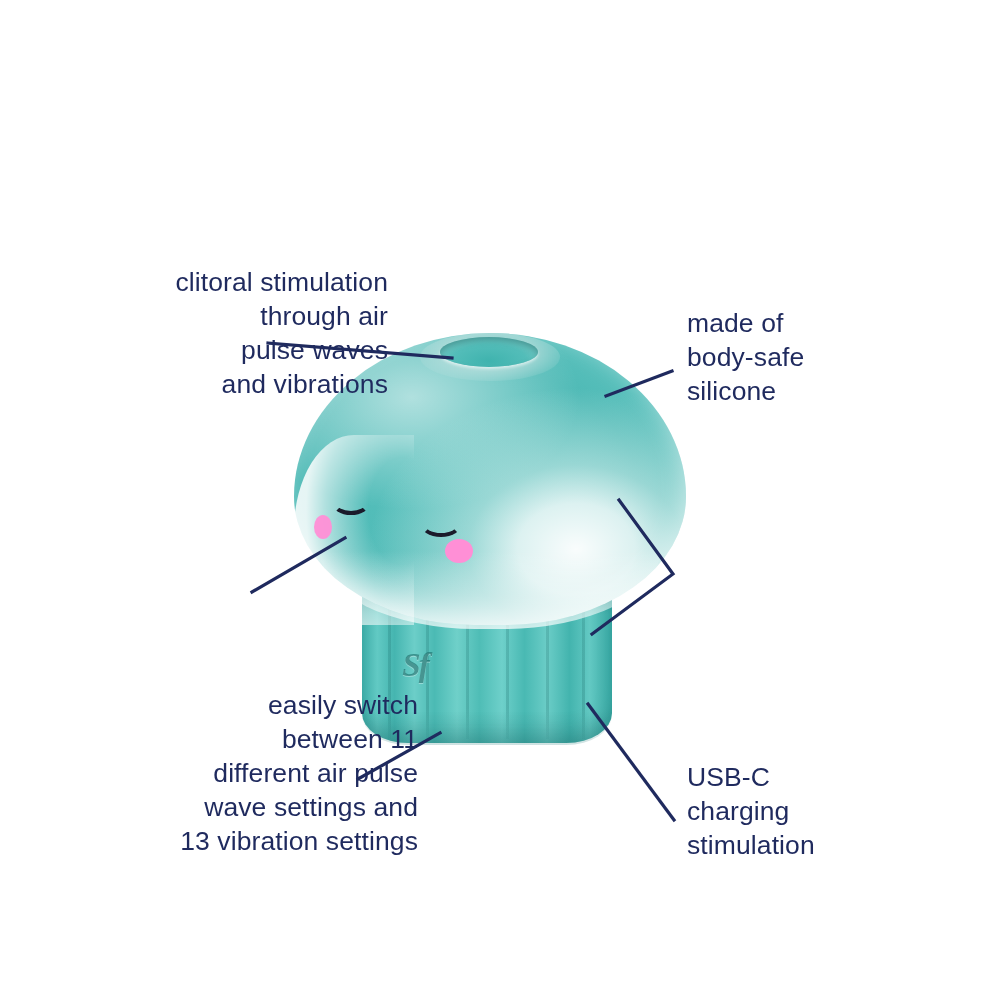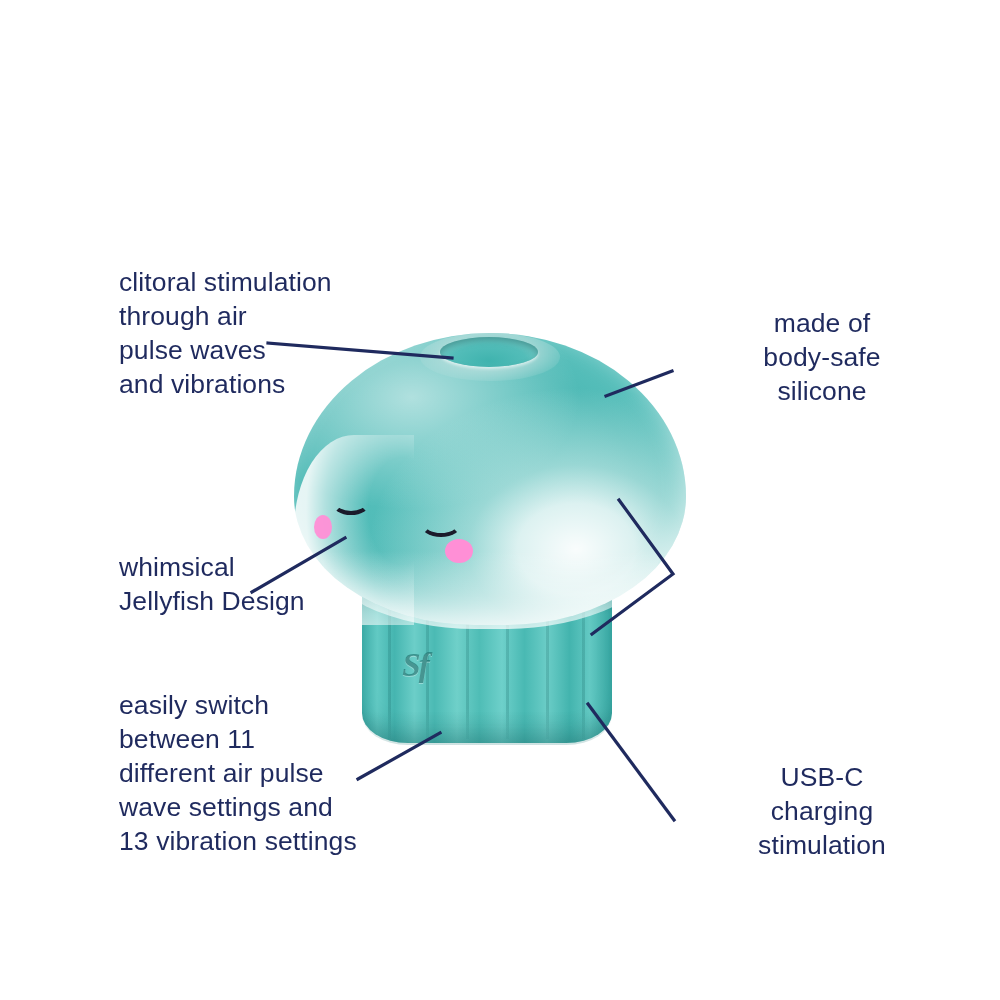--- a/index.html
+++ b/index.html
@@ -41,22 +41,22 @@
   .callout {
     position: absolute;
     color: #1f2a5e;
     font-family: "Liberation Sans", sans-serif;
     font-size: 26.5px;
     line-height: 34px;
     font-weight: 400;
     white-space: pre-line;
     letter-spacing: 0.1px;
   }
-  .callout.left  { text-align: left; margin-left: 31px; }
-  .callout.right { text-align: center; }
+  .callout.left  { text-align: right; }
+  .callout.right { text-align: left; }
 
   #callout-air-pulse      { left: 88px;  top: 265px; width: 300px; }
   #callout-whimsical      { left: 88px;  top: 550px; width: 300px; }
   #callout-settings       { left: 88px;  top: 688px; width: 330px; }
   #callout-silicone       { left: 687px; top: 306px; width: 270px; }
   #callout-motors         { left: 687px; top: 506px; width: 280px; }
   #callout-usbc           { left: 687px; top: 760px; width: 270px; }
 
   
   #leader-lines {
@@ -263,22 +263,20 @@
       <polyline points="619,500 673,574 592,634"></polyline>
       <line x1="588" y1="704" x2="674" y2="820"></line>
     </g>
   </svg>
 
   <div class="callout left" id="callout-air-pulse">clitoral stimulation
 through air
 pulse waves
 and vibrations</div>
 
-  <div class="callout left" id="callout-whimsical">whimsical
-Jellyfish Design</div>
 
   <div class="callout left" id="callout-settings">easily switch
 between 11
 different air pulse
 wave settings and
 13 vibration settings</div>
 
   <div class="callout right" id="callout-silicone">made of
 body-safe
 silicone</div>

